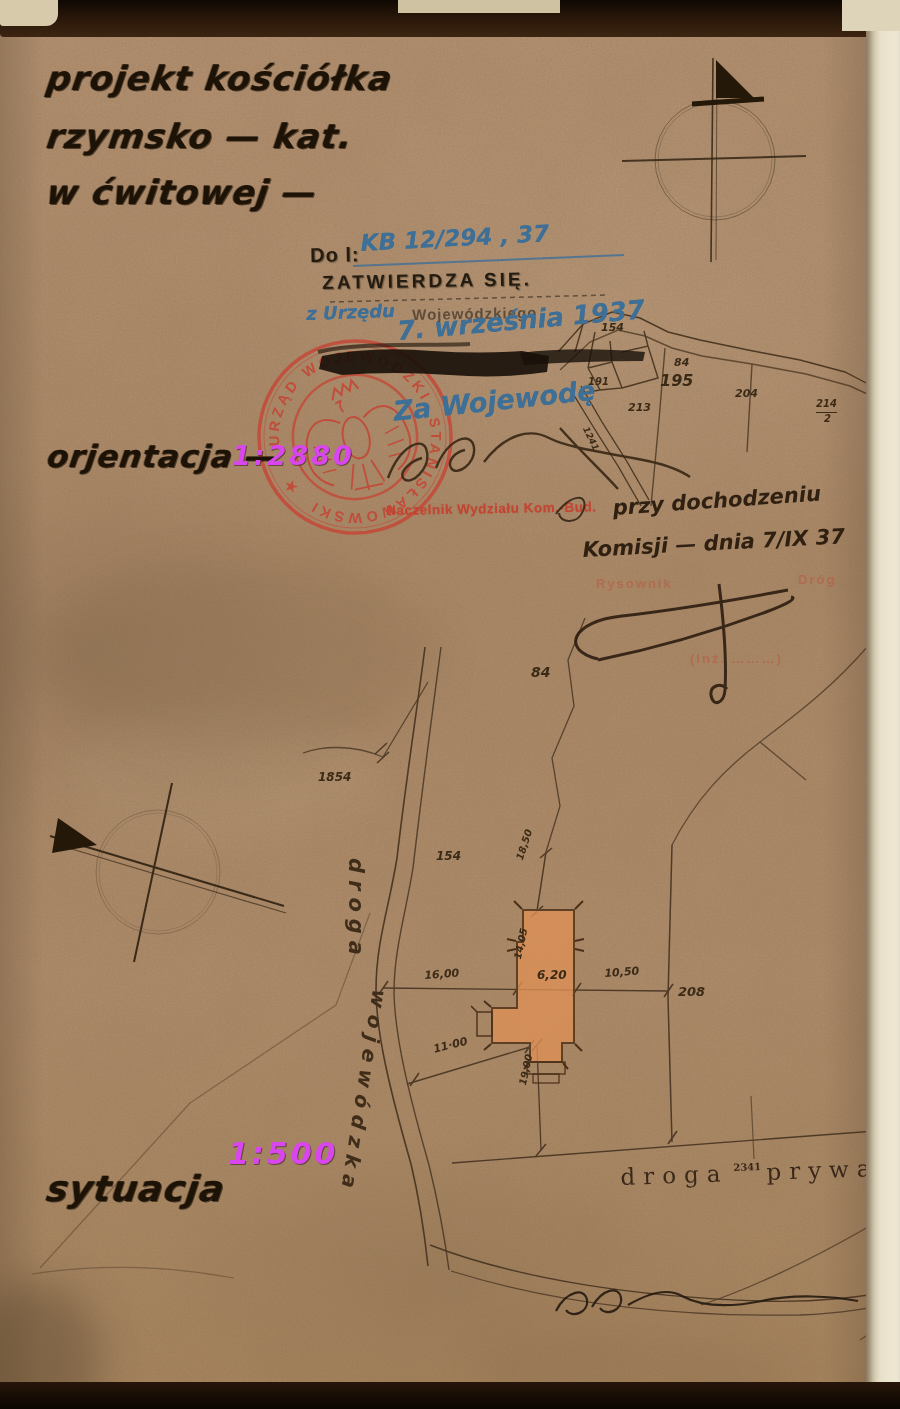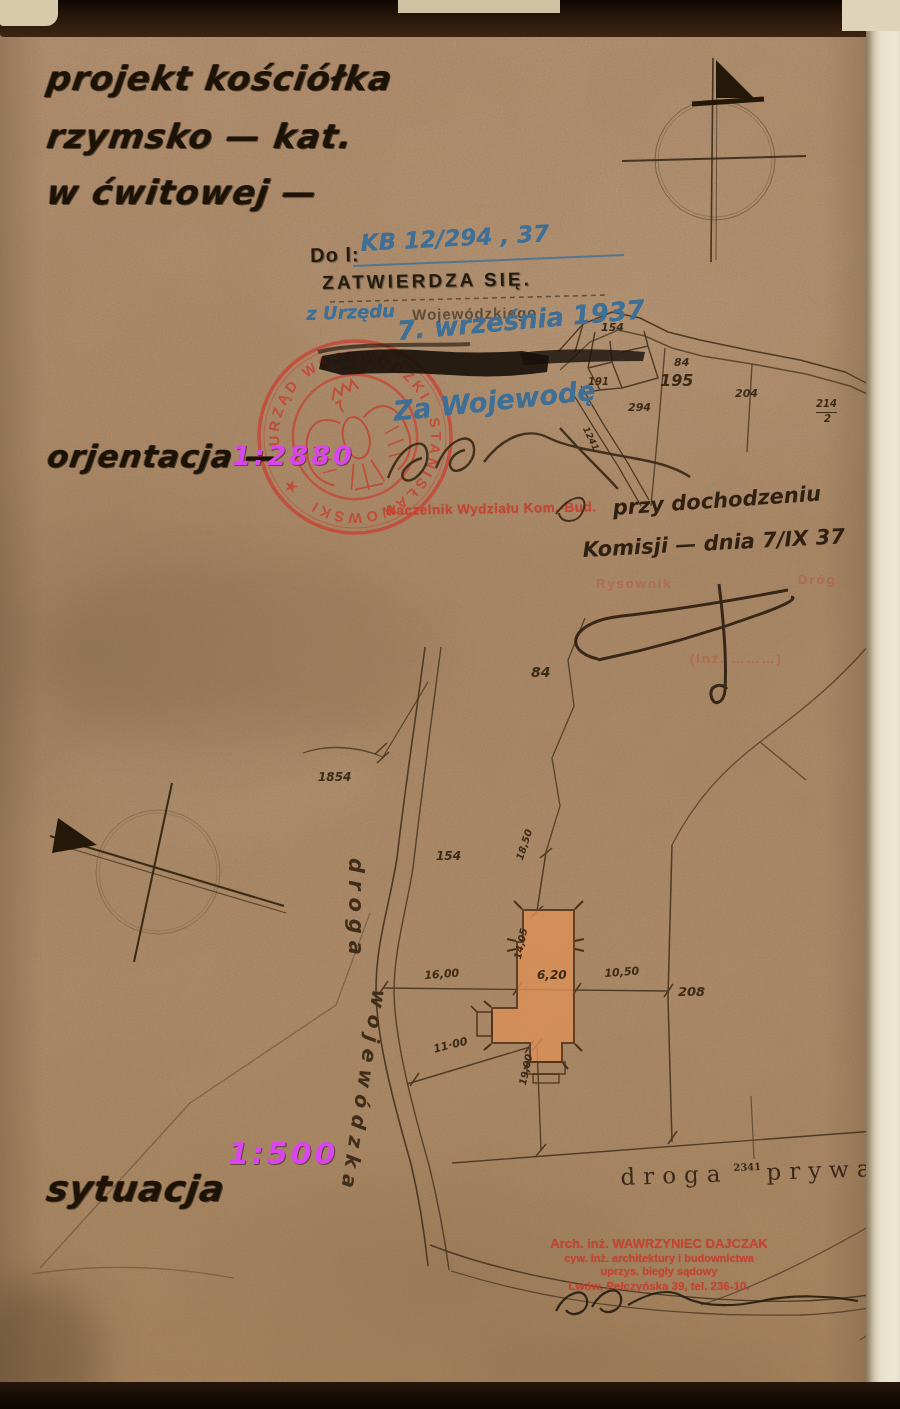--- a/index.html
+++ b/index.html
@@ -181,33 +181,27 @@
 
     <div class="t" style="left:620px;top:1164px;transform:rotate(-2deg);color:#3a281a;font-family:'DejaVu Serif',serif;">
       <span style="font-size:23px;letter-spacing:8px;">droga</span>
       <span style="font-size:10px;vertical-align:10px;font-weight:bold;">2341</span>
       <span style="font-size:23px;letter-spacing:8px;">prywatna</span>
     </div>
 
     <div class="t script" style="left:50px;top:1168px;font-size:36px;">sytuacja</div>
     <div class="t scalenum" style="left:228px;top:1136px;font-size:30px;">1:500</div>
 
-    <div class="arch red-stamp">
-      <div style="font-size:13px;font-weight:bold;">Arch. inż. WAWRZYNIEC DAJCZAK</div>
-      <div style="font-size:11px;">cyw. inż. architektury i budownictwa</div>
-      <div style="font-size:11px;">uprzys. biegły sądowy</div>
-      <div style="font-size:11.5px;">Lwów, Pełczyńska 39, tel. 236-10.</div>
-    </div>
 
     <div>
         <span class="plabel" style="left: 601px; top: 321px; font-size: 11px;">154</span>
         <span class="plabel" style="left: 674px; top: 356px; font-size: 11px;">84</span>
         <span class="plabel" style="left: 588px; top: 376px; font-size: 10px;">191</span>
         <span class="plabel" style="left: 624px; top: 371px; font-size: 16px; margin-left: 36px;">195</span>
-        <span class="plabel" style="left: 628px; top: 401px; font-size: 11px;">294</span>
+        <span class="plabel" style="left: 628px; top: 401px; font-size: 11px;">213</span>
         <span class="plabel" style="left: 735px; top: 387px; font-size: 11px;">204</span>
         <span class="plabel underl" style="left: 816px; top: 398px; font-size: 10px;">214</span>
         <span class="plabel" style="left: 824px; top: 413px; font-size: 10px;">2</span>
         <span class="plabel" style="left: 590px; top: 425px; font-size: 9px; transform: rotate(64deg);">1241</span>
       </div>
     <div>
         <span class="plabel" style="left: 531px; top: 664px; font-size: 14px;">84</span>
         <span class="plabel" style="left: 318px; top: 770px; font-size: 12px;">1854</span>
         <span class="plabel" style="left: 436px; top: 849px; font-size: 12px;">154</span>
         <span class="plabel" style="left: 678px; top: 984px; font-size: 13px;">208</span>

